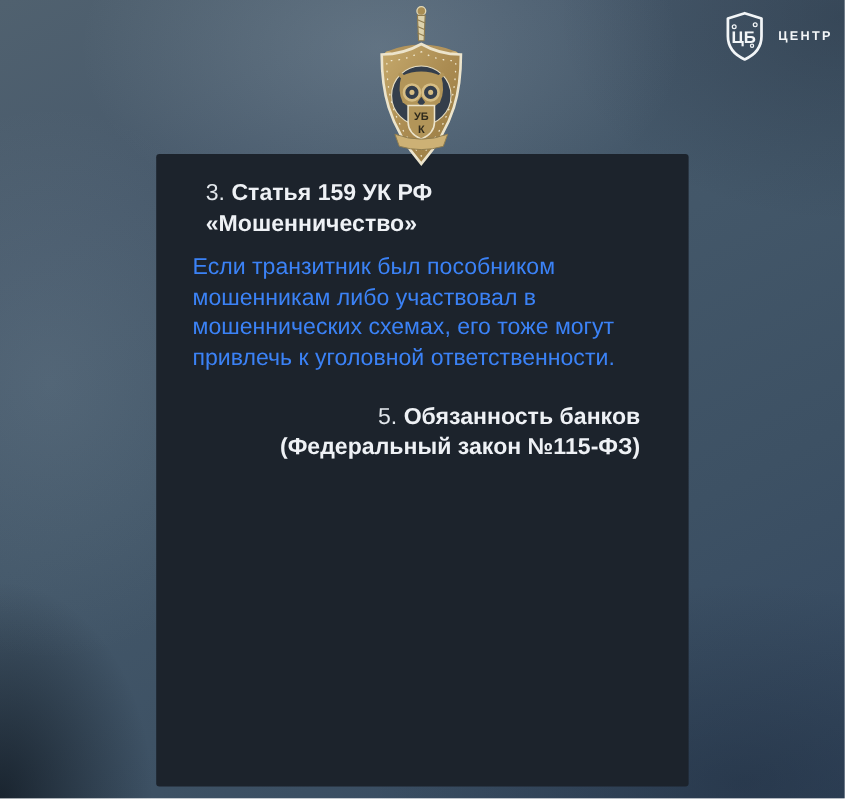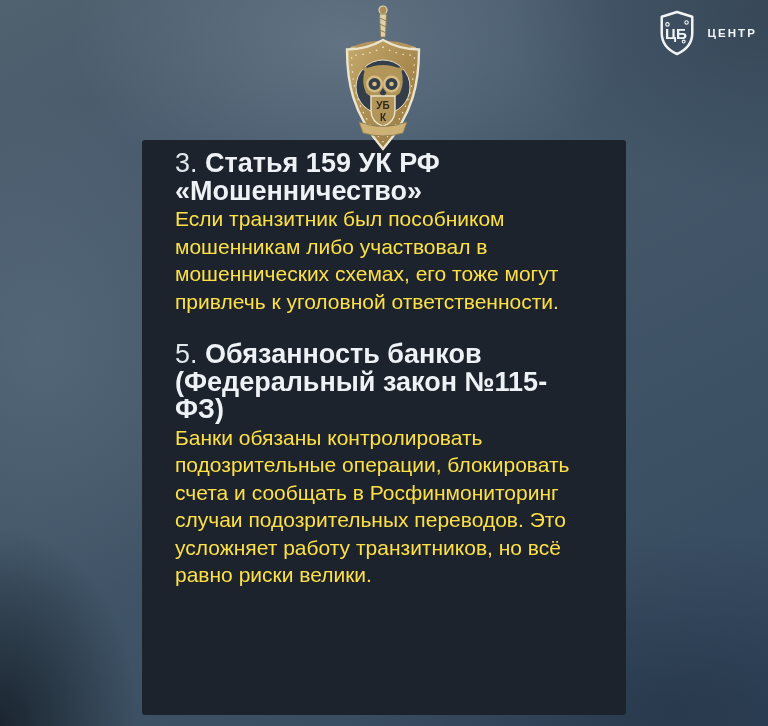--- a/index.html
+++ b/index.html
@@ -26,27 +26,27 @@
   }
   
   .emblem{position:absolute;left:337px;top:2px;width:92px;height:150px;z-index:3;}
   
   .card{
     position:absolute;left:142px;top:140px;width:484px;height:575px;
     background:#1c232c;border-radius:3px;box-sizing:border-box;
     padding:10px 32px 12px 33px;z-index:2;overflow:hidden;
   }
   .section{margin-bottom:26px;}
-  .section:last-child{margin-bottom:0;}
+  .section:last-child{margin-bottom:0;text-align:right;}
   .sec-title{
-    font-size:27px;line-height:27.5px;color:#eef1f5;font-weight:bold;margin:0;
+    font-size:21px;line-height:27.5px;color:#eef1f5;font-weight:bold;margin:12px;
   }
   .sec-num{font-weight:normal;color:#e2e7ec;}
   .sec-body{
-    font-size:21px;line-height:27.5px;color:#fde047;font-weight:normal;margin:0;
+    font-size:21px;line-height:27.5px;color:#3b82f6;font-weight:normal;margin:0;
   }
 </style>
 </head>
 <body>
 
 <div class="bg"></div>
 
 <svg class="emblem" viewBox="0 0 92 150" aria-hidden="true">
   <defs>
     <linearGradient id="goldGrad" x1="0" y1="0" x2="1" y2="1">
@@ -103,16 +103,15 @@
   <div class="section">
     <p class="sec-title"><span class="sec-num">3.</span> <span>Статья 159 УК РФ «Мошенничество»</span></p>
     <p class="sec-body">Если транзитник был пособником мошенникам либо участвовал в мошеннических схемах, его тоже могут привлечь к уголовной ответственности.</p>
   </div>
 
   <div class="section">
   </div>
 
   <div class="section">
     <p class="sec-title"><span class="sec-num">5.</span> <span>Обязанность банков (Федеральный закон №115-ФЗ)</span></p>
-    <p class="sec-body">Банки обязаны контролировать подозрительные операции, блокировать счета и сообщать в Росфинмониторинг случаи подозрительных переводов. Это усложняет работу транзитников, но всё равно риски велики.</p>
   </div>
 
 </div>
 
 </body></html>

